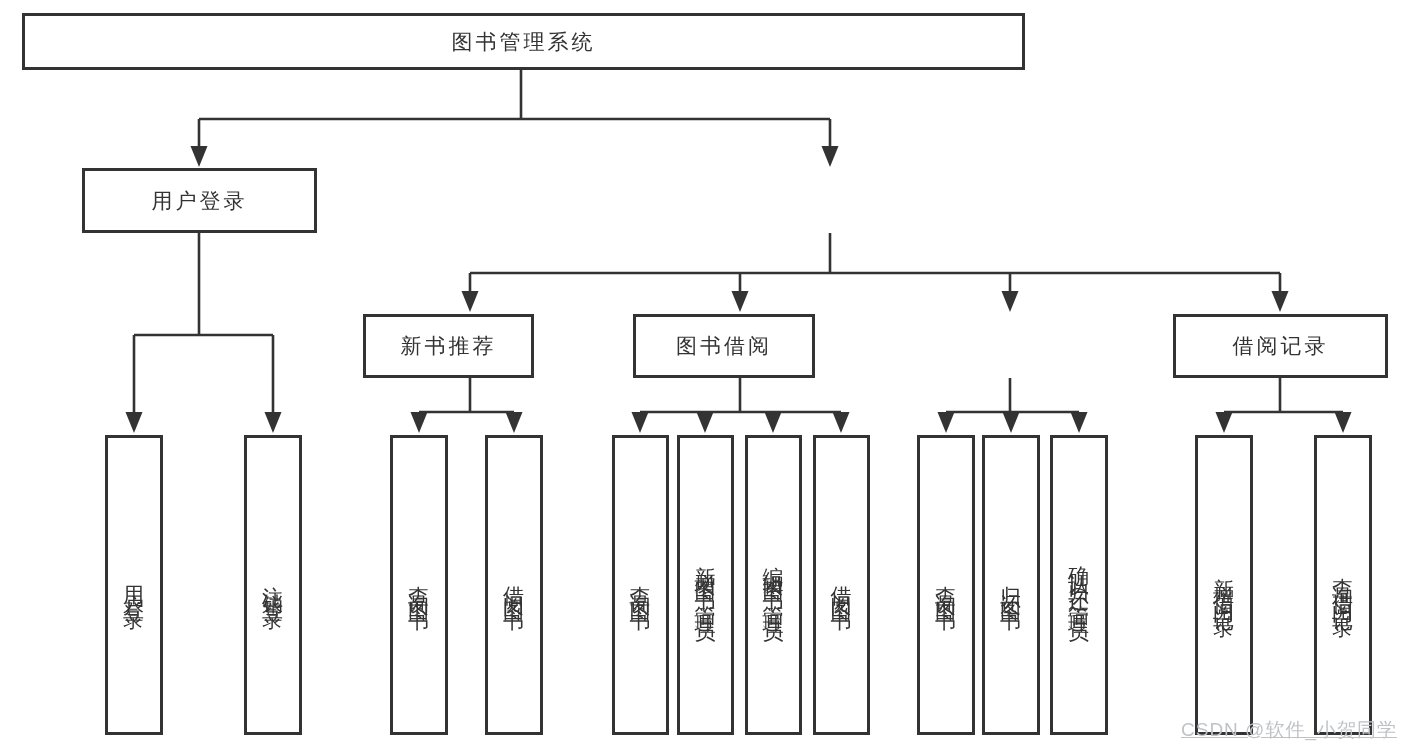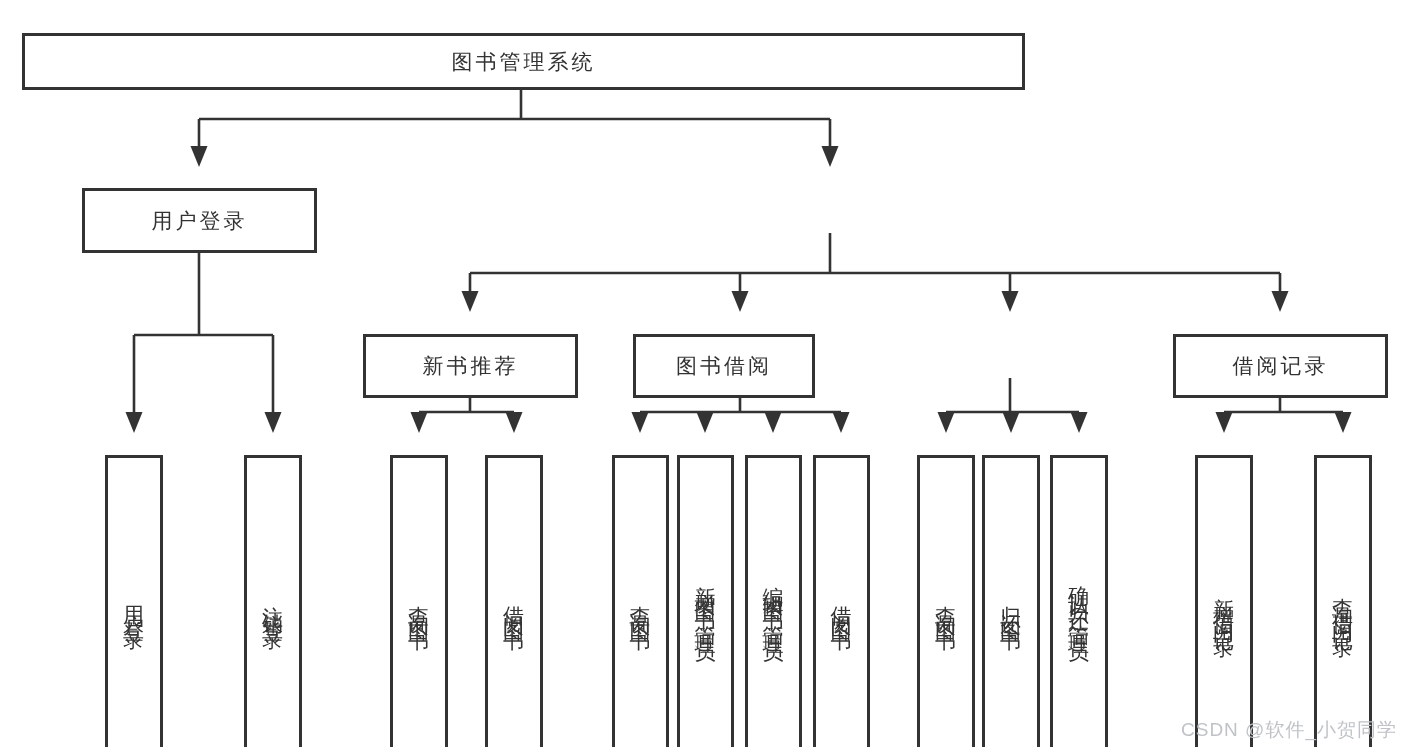--- a/index.html
+++ b/index.html
@@ -20,39 +20,38 @@
   svg.connectors{position:absolute;left:0;top:0;z-index:1;}
   svg.connectors path{stroke:var(--line);stroke-width:2.6;fill:none;}
   svg.connectors polygon{fill:var(--line);stroke:none;}
   .box{
     position:absolute;
     box-sizing:border-box;
     border:3px solid var(--line);
     background:var(--background);
     display:flex;align-items:center;justify-content:center;
     z-index:2;
-    margin-top:20px;
   }
   .hlabel{
     font-size:21px;letter-spacing:3px;color:var(--text);white-space:nowrap;
   }
   .leaf{top:435px;height:300px;width:58px;}
   .vtext{
     writing-mode:vertical-rl;
     line-height:1;
     font-size:21px;
     letter-spacing:8px;
     color:var(--text);
     white-space:nowrap;
   }
   .watermark{
     position:absolute;left:1181px;top:717px;
     font-size:19px;letter-spacing:1px;
     color:var(--watermark);
-    z-index:6;white-space:nowrap;
+    z-index:6;white-space:nowrap;text-decoration:underline;
   }
 </style>
 </head>
 <body>
 
 <div class="canvas">
 
   <svg class="connectors" width="1405" height="747" viewBox="0 0 1405 747">
 
     <path d="M521 70 V119 M199 119 H830
@@ -91,21 +90,21 @@
   </svg>
 
   <div class="box" style="left:22px;top:13px;width:1003px;height:57px">
     <span class="hlabel">图书管理系统</span>
   </div>
 
   <div class="box" style="left:82px;top:168px;width:235px;height:65px">
     <span class="hlabel">用户登录</span>
   </div>
 
-  <div class="box" style="left:363px;top:314px;width:215px;height:64px">
+  <div class="box" style="left:363px;top:314px;width:171px;height:64px">
     <span class="hlabel">新书推荐</span>
   </div>
   <div class="box" style="left:633px;top:314px;width:182px;height:64px">
     <span class="hlabel">图书借阅</span>
   </div>
   <div class="box" style="left:1173px;top:314px;width:215px;height:64px">
     <span class="hlabel">借阅记录</span>
   </div>
 
   <div class="box leaf" style="left:105px">

